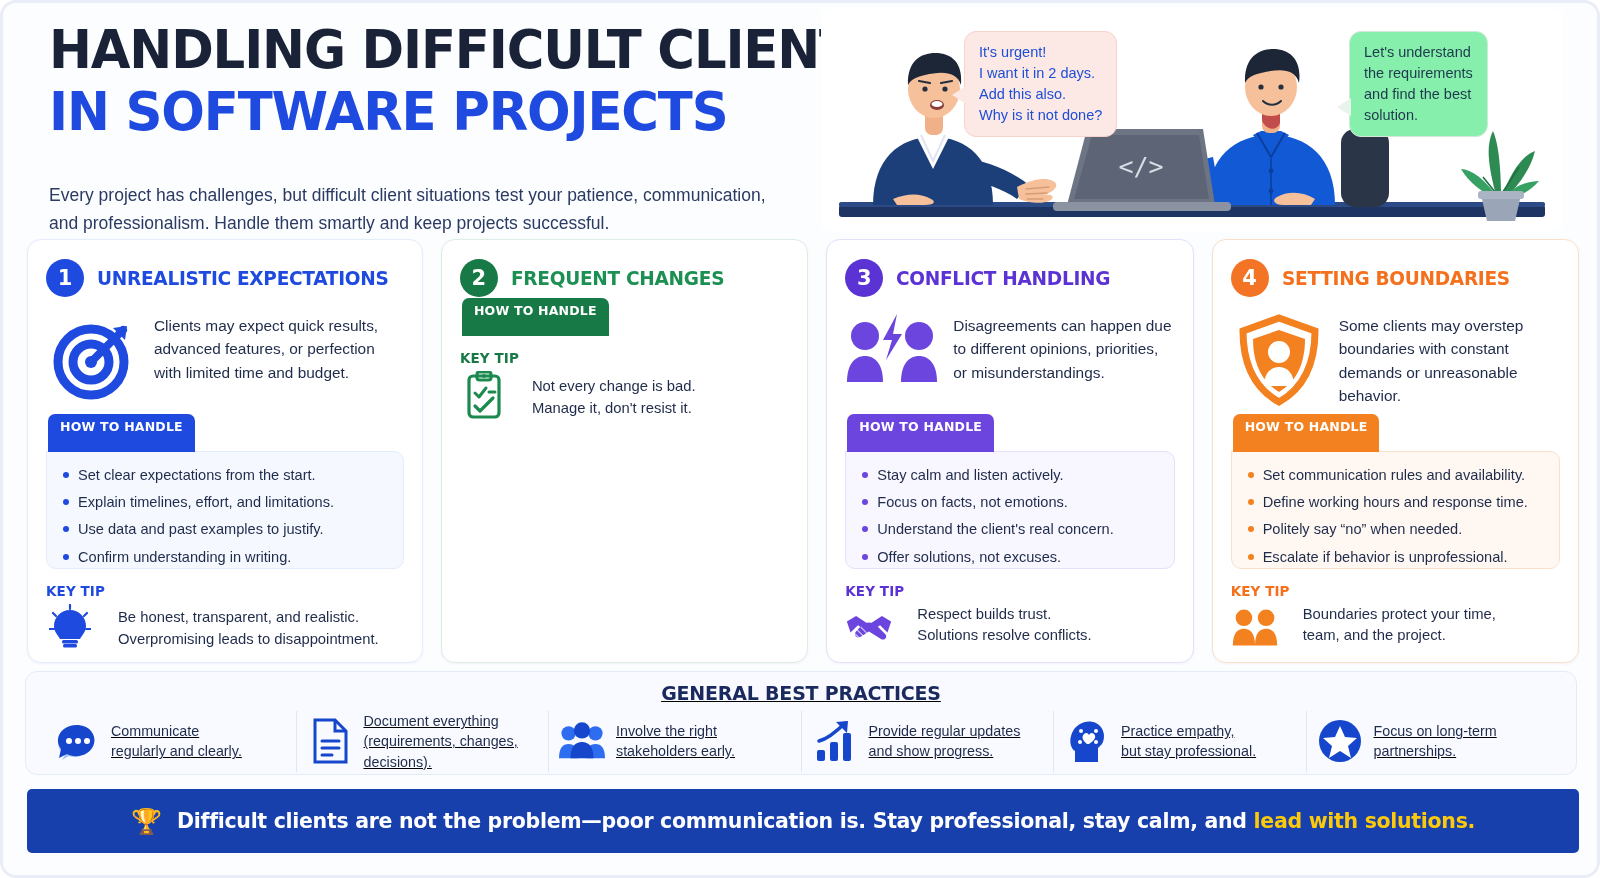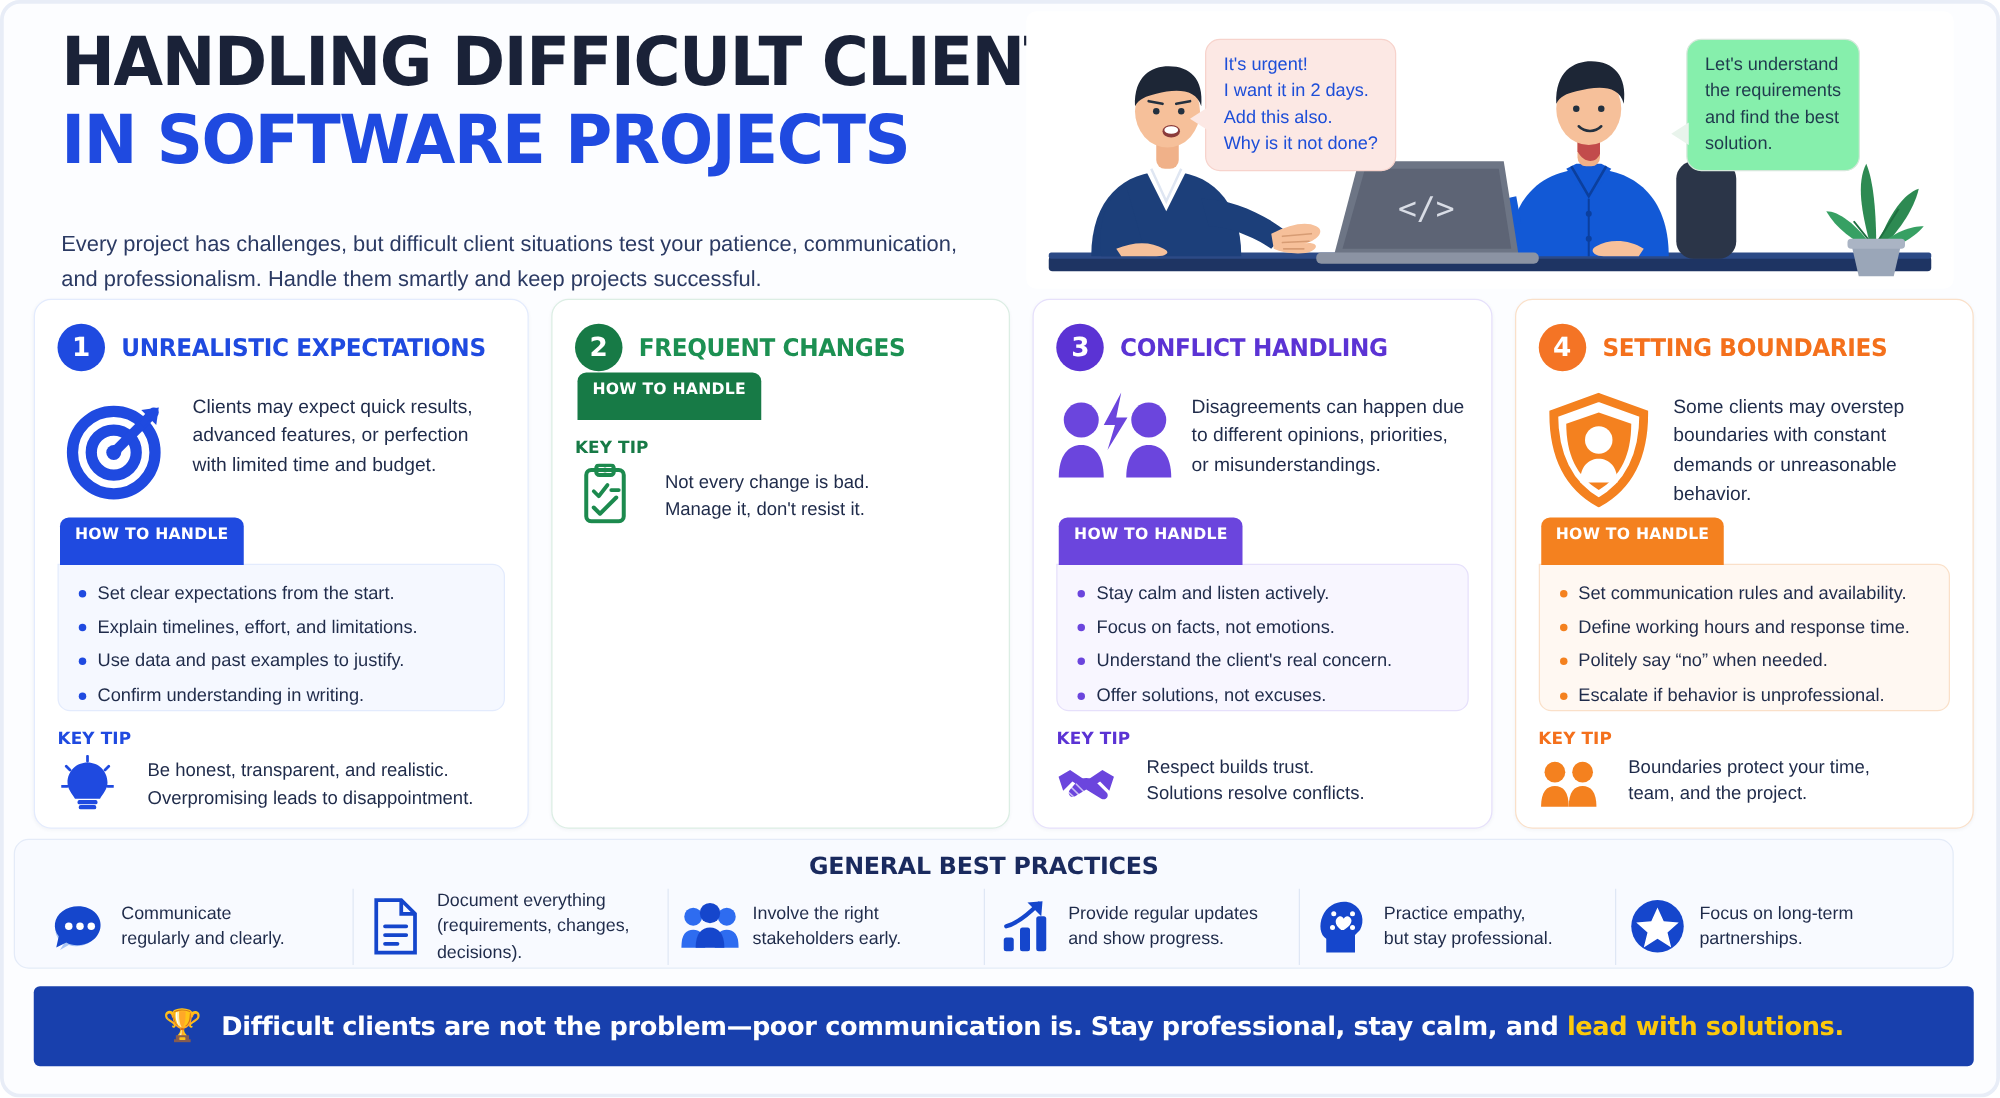--- a/index.html
+++ b/index.html
@@ -170,22 +170,22 @@
   .c3 .bullets li:before { background: #6b45dd; } .c3 .keytip-label { color: #5b33d4; }
   .c3 { border-color: #e6e0fb; }
 
   .c4 .num { background: #f47425; } .c4 .card-title { color: #f4701c; }
   .c4 .tag { background: #f4811f; } .c4 .bullets { background: #fff8f2; border: 1.5px solid #fae0c9; }
   .c4 .bullets li:before { background: #f4811f; } .c4 .keytip-label { color: #f4701c; }
   .c4 { border-color: #fae0c9; }
 
   
   .gbp {
-    position: absolute; left: 8px; top: 668px; width: 1552px; height: 104px;
-    background: #f8faff; border: 1.5px solid #e4ebf8; border-radius: 12px;
+    position: absolute; left: 22px; top: 668px; width: 1552px; height: 104px;
+    background: #f8faff; border: 1.5px solid #e4ebf8; border-radius: 12px; text-decoration: underline;
   }
   .gbp-title {
     text-align: center; margin-top: 10px;
     font-family: "DejaVu Sans", sans-serif; font-weight: 700;
     font-size: 19px; color: #1a2a5e; letter-spacing: -0.2px;
   }
   .gbp-row { display: flex; margin-top: 7px; padding: 0 18px; }
   .gbp-item {
     flex: 1 1 0; display: flex; align-items: center; gap: 11px;
     padding: 0 10px; min-height: 56px;

